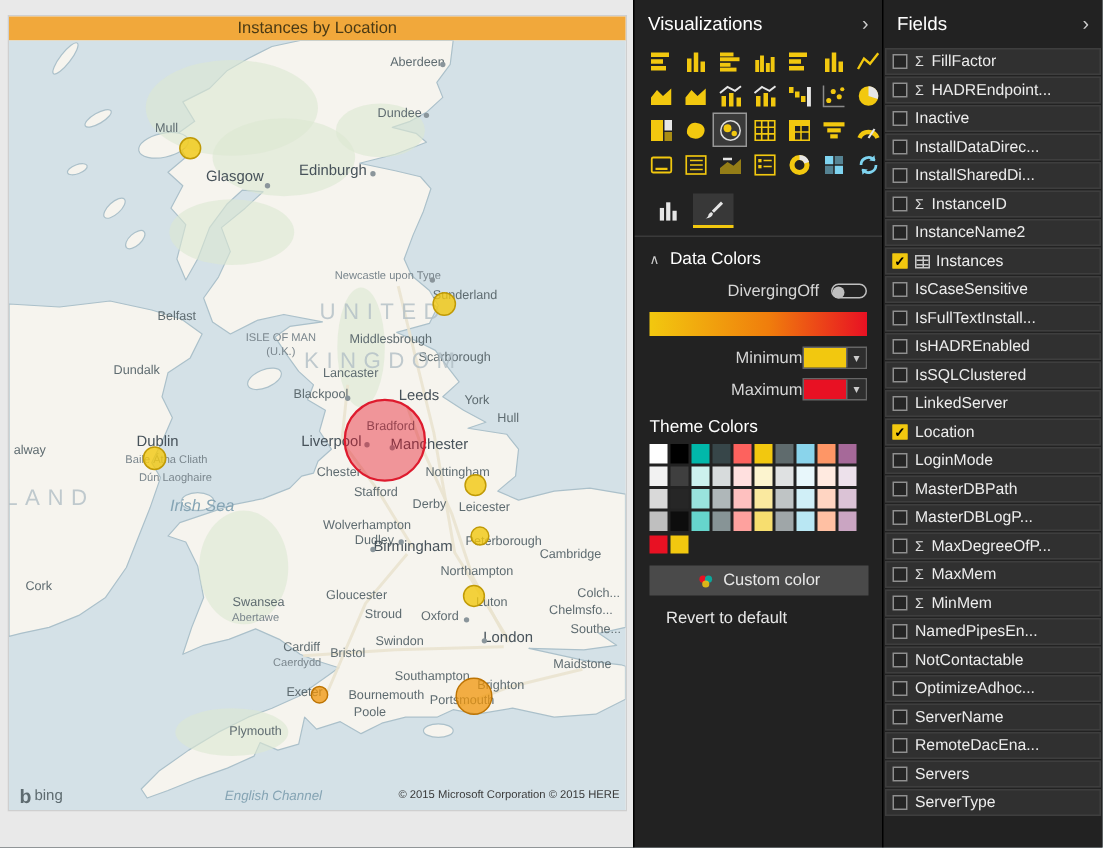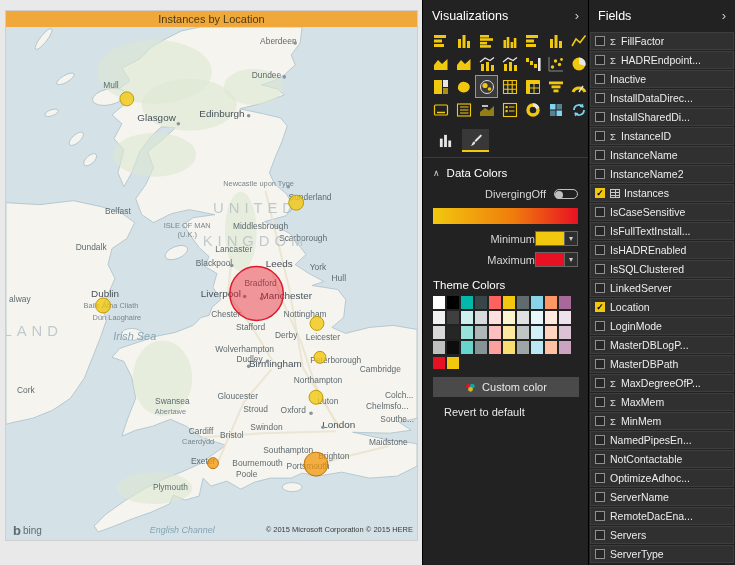--- a/index.html
+++ b/index.html
@@ -539,24 +539,20 @@
           <span class="checkbox"></span>
           <span class="field-label">InstallSharedDi...</span>
         </div>
         <div class="field-row">
           <span class="checkbox"></span>
           <span class="sigma">Σ</span>
           <span class="field-label">InstanceID</span>
         </div>
         <div class="field-row">
           <span class="checkbox"></span>
-          <span class="field-label">InstanceName</span>
-        </div>
-        <div class="field-row">
-          <span class="checkbox"></span>
           <span class="field-label">InstanceName2</span>
         </div>
         <div class="field-row">
           <span class="checkbox checked">✓</span>
           <span class="tbl-icon"></span>
           <span class="field-label">Instances</span>
         </div>
         <div class="field-row">
           <span class="checkbox"></span>
           <span class="field-label">IsCaseSensitive</span>
@@ -580,25 +576,25 @@
         <div class="field-row">
           <span class="checkbox checked">✓</span>
           <span class="field-label">Location</span>
         </div>
         <div class="field-row">
           <span class="checkbox"></span>
           <span class="field-label">LoginMode</span>
         </div>
         <div class="field-row">
           <span class="checkbox"></span>
+          <span class="field-label">MasterDBPath</span>
+        </div>
+        <div class="field-row">
+          <span class="checkbox"></span>
           <span class="field-label">MasterDBLogP...</span>
-        </div>
-        <div class="field-row">
-          <span class="checkbox"></span>
-          <span class="field-label">MasterDBPath</span>
         </div>
         <div class="field-row">
           <span class="checkbox"></span>
           <span class="sigma">Σ</span>
           <span class="field-label">MaxDegreeOfP...</span>
         </div>
         <div class="field-row">
           <span class="checkbox"></span>
           <span class="sigma">Σ</span>
           <span class="field-label">MaxMem</span>

